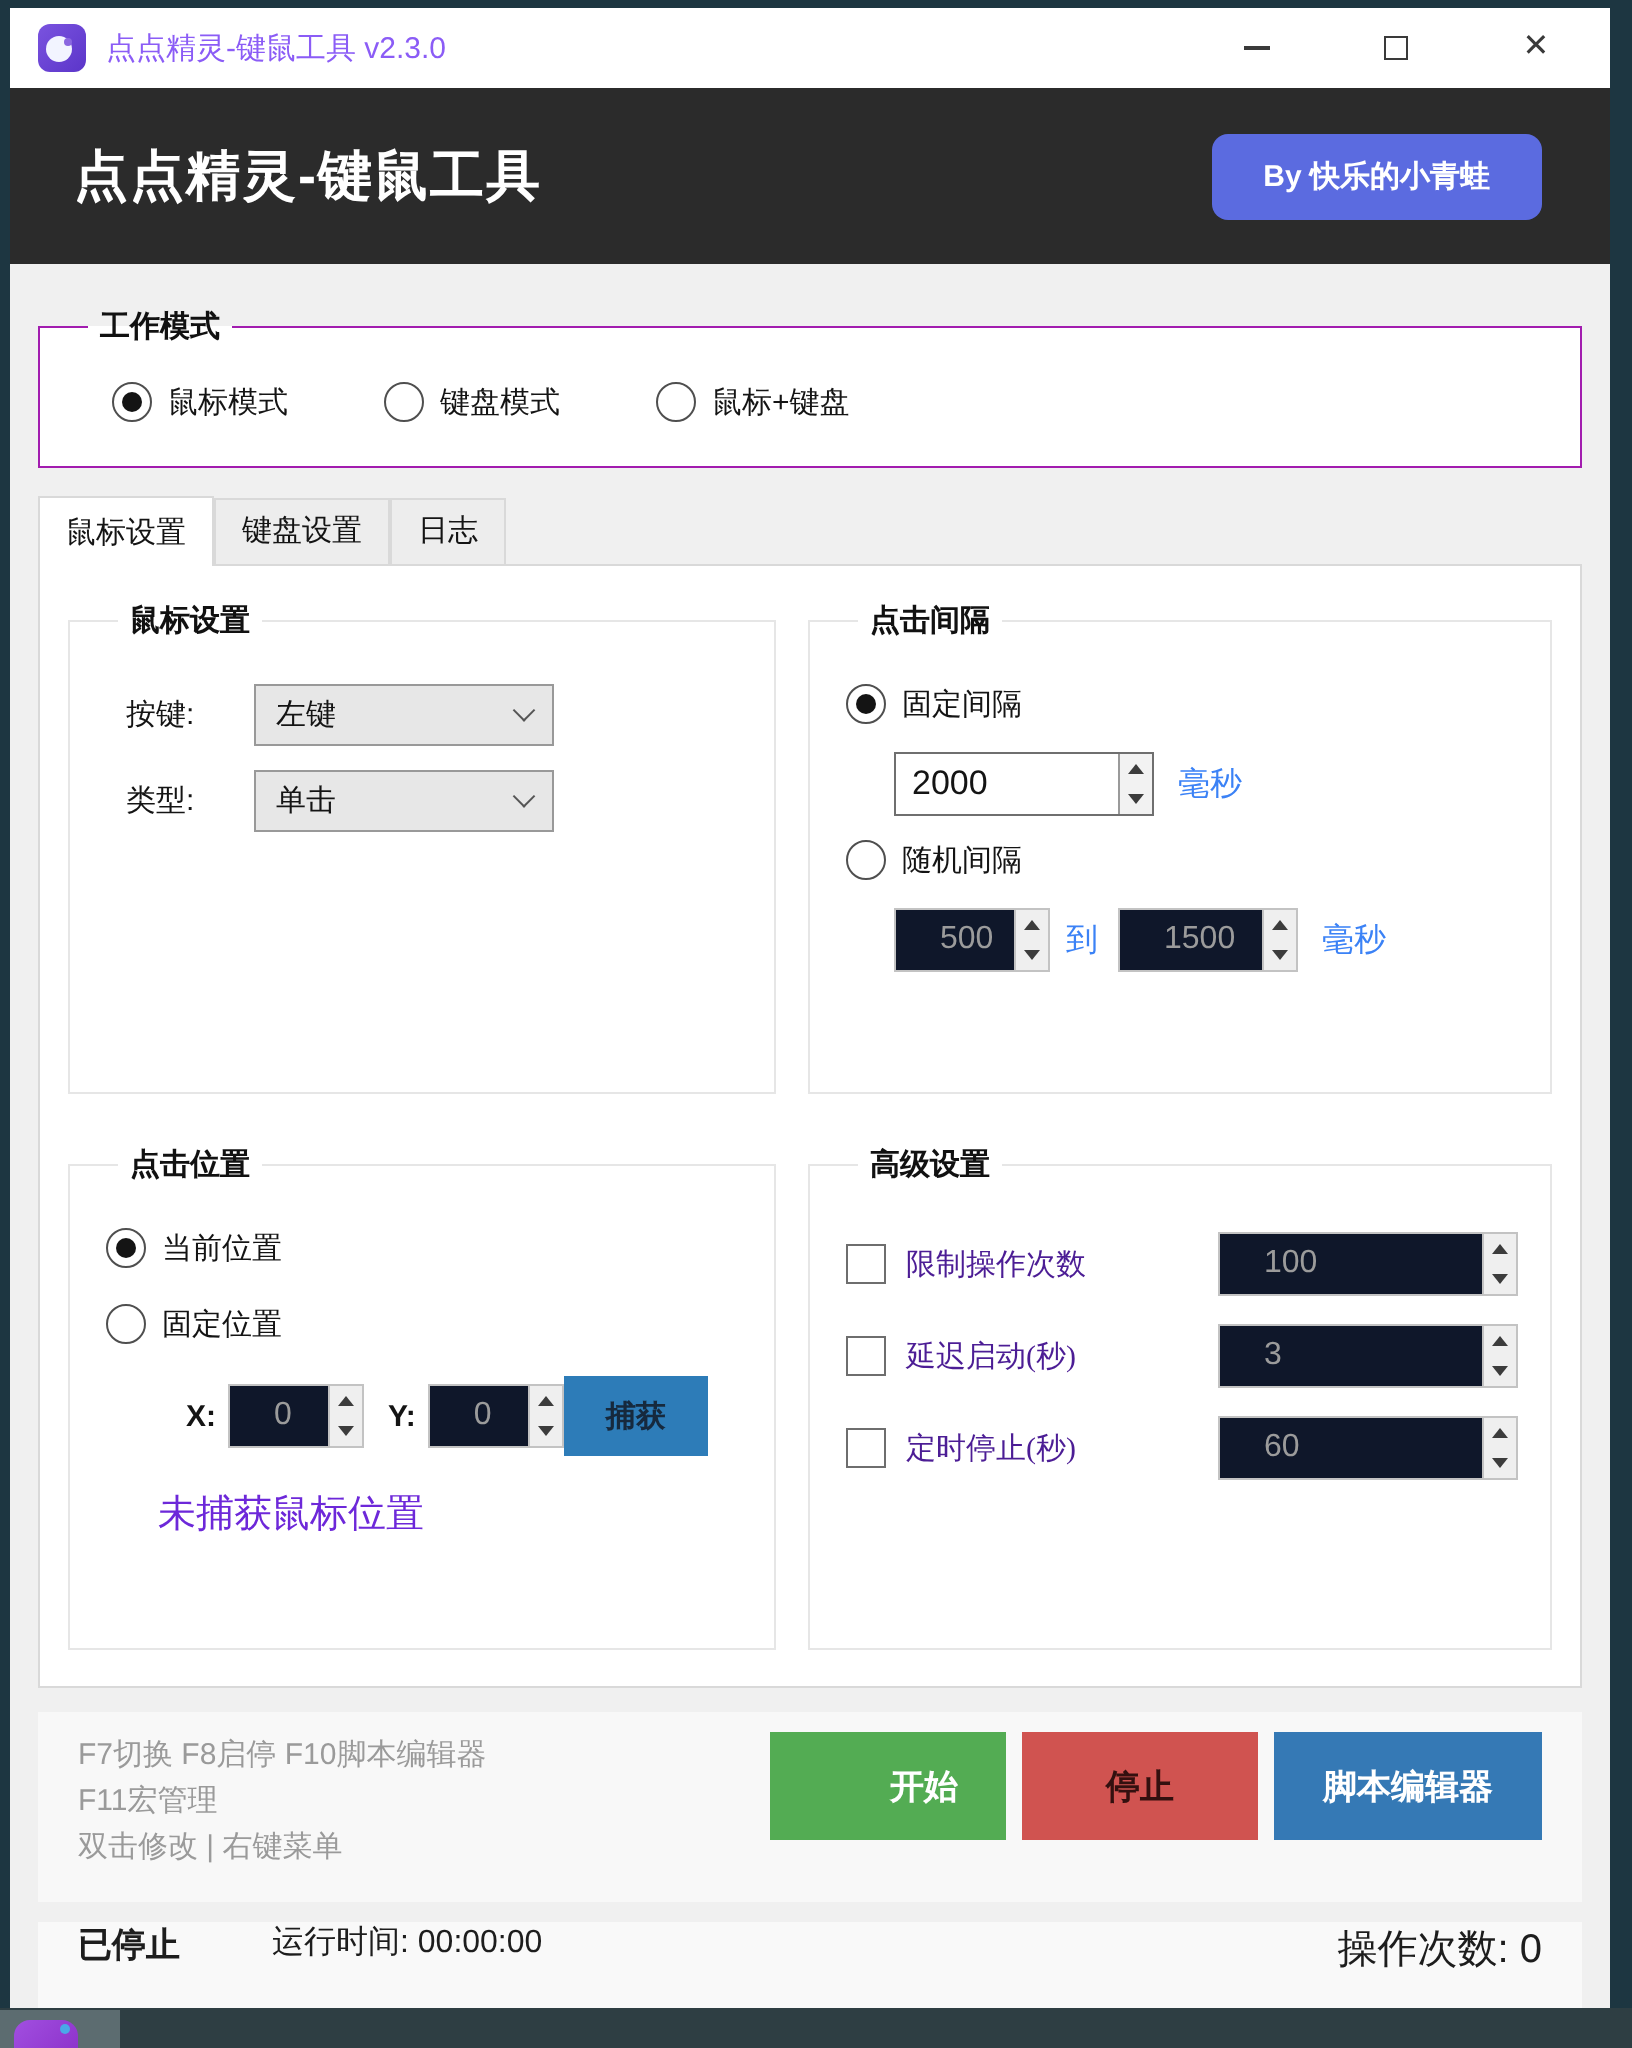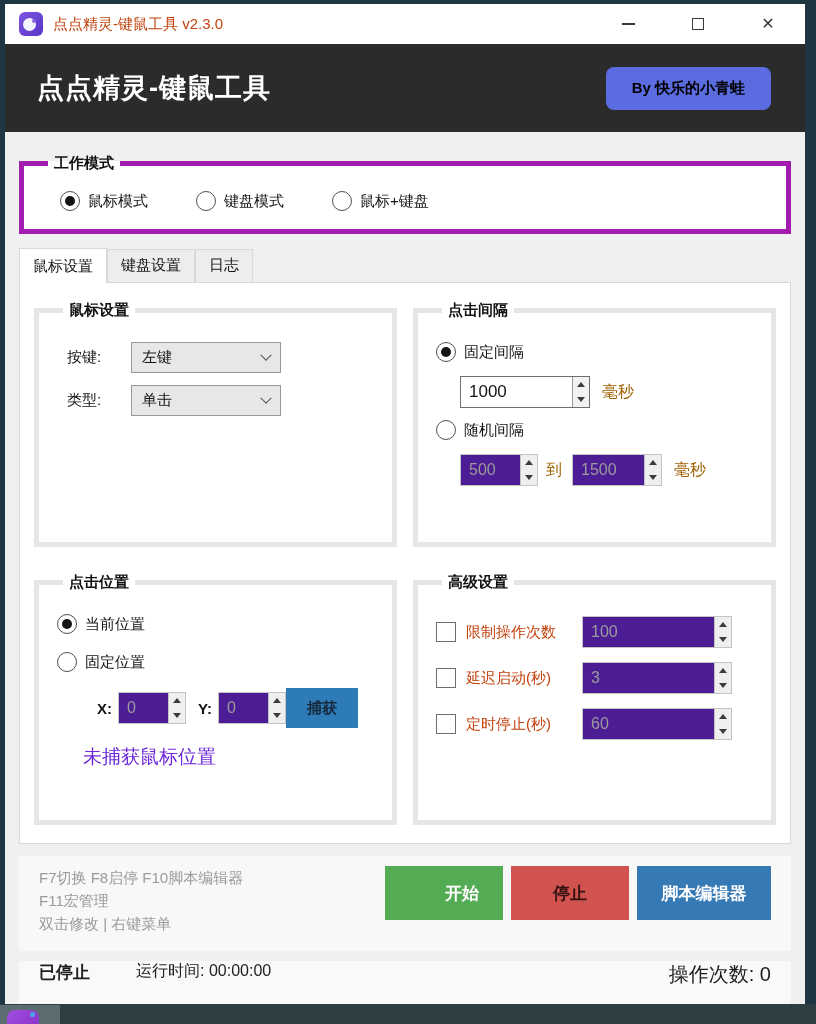--- a/index.html
+++ b/index.html
@@ -19,36 +19,36 @@
   .window { position:absolute; left:5px; top:4px; width:800px; height:1000px;
     display:flex; flex-direction:column; background:#f0f0f0; }
   
   .titlebar { height:40px; background:#ffffff; display:flex; align-items:center; padding:0 14px; flex:none; }
   .app-icon { width:24px; height:24px; border-radius:6px; position:relative; flex:none;
     background:linear-gradient(135deg,#7a53df,#5b35c9); }
   .app-icon::after { content:""; position:absolute; left:4px; top:6px; width:13px; height:13px;
     border-radius:50%; background:#f2f4ff; }
   .app-icon::before { content:""; position:absolute; left:13px; top:7px; width:4px; height:4px;
     border-radius:50%; background:#8a66e0; z-index:1; }
-  .titlebar-title { font-size:15px; color:#c2410c; margin-left:10px; }
+  .titlebar-title { font-size:15px; color:#8b5cf6; margin-left:10px; }
   .win-controls { margin-left:auto; display:flex; align-items:center; }
   .win-btn { width:46px; height:30px; display:flex; align-items:center; justify-content:center;
     cursor:pointer; margin-left:24px; }
   .dash { width:13px; height:1.5px; background:#3a3a3a; }
   .maxbox { width:12px; height:12px; border:1.5px solid #3a3a3a; }
   .close-glyph { font-size:16px; color:#3a3a3a; line-height:1; }
   
   .header { height:88px; background:#2b2b2b; display:flex; align-items:center;
     padding:0 34px 0 32px; flex:none; }
   .header-title { color:#ffffff; font-size:27px; font-weight:bold; letter-spacing:1px; }
   .header-badge { margin-left:auto; padding:12px 26px; border-radius:8px;
-    font-size:15px; font-weight:bold; color:#000000; }
+    font-size:15px; font-weight:bold; color:#ffffff; }
   
   .content { flex:1; padding:0 14px; display:flex; flex-direction:column; }
-  fieldset { border:5px solid #a21caf; background:#ffffff; padding:10px 16px 12px; }
+  fieldset { border:1px solid #a21caf; background:#ffffff; padding:10px 16px 12px; }
   legend { font-size:15px; font-weight:bold; color:#111; padding:0 6px; margin-left:8px; }
   .group-workmode { margin-top:22px; height:80px; flex:none; }
   .radio-line { display:flex; align-items:center; padding:8px 0 0 20px; }
   .radio-opt { display:flex; align-items:center; margin-right:48px; cursor:pointer; }
   .radio { width:20px; height:20px; border-radius:50%; border:1px solid #4f4f4f; background:#fff;
     position:relative; flex:none; }
   .radio.checked::after { content:""; position:absolute; left:4px; top:4px; width:10px; height:10px;
     border-radius:50%; background:#141414; }
   .radio-label { font-size:15px; color:#141414; margin-left:8px; }
   
@@ -69,36 +69,36 @@
     transform:rotate(45deg) translate(-2px,-2px); }
   
   .spin { height:32px; border:1px solid #6f6f6f; background:#fff; display:flex; align-items:stretch; }
   .spin-val { flex:1; font-size:17px; color:#141414; display:flex; align-items:center; padding:0 8px; overflow:hidden; }
   .spin-btns { width:17px; border-left:1px solid #9a9a9a; display:flex; flex-direction:column; background:#f2f2f2; }
   .spin-btn { flex:1; display:flex; align-items:center; justify-content:center; cursor:pointer; }
   .tri-up { width:0; height:0; border-left:4px solid transparent; border-right:4px solid transparent;
     border-bottom:5px solid #3c3c3c; }
   .tri-down { width:0; height:0; border-left:4px solid transparent; border-right:4px solid transparent;
     border-top:5px solid #3c3c3c; }
-  .spin.disabled { border-color:#c3c3c3; background:#4c1d95; }
+  .spin.disabled { border-color:#c3c3c3; background:#0f172a;padding-left:14px; }
   .spin.disabled .spin-val { color:#9b9b9b; }
   .spin.disabled .spin-btns { border-left-color:#c3c3c3; background:#efefef; }
-  .unit { font-size:16px; color:#a16207; margin-left:12px; }
+  .unit { font-size:16px; color:#3b82f6; margin-left:12px; }
   .indent-row { display:flex; align-items:center; margin:14px 0 6px 26px; }
   .radio-row { display:flex; align-items:center; margin:12px 0 0 2px; cursor:pointer; }
   
   .pos-row { display:flex; align-items:center; margin:16px 0 0 42px; }
   .axis-label { font-size:15px; font-weight:bold; color:#141414; margin-right:6px; }
   .capture-btn { width:72px; height:40px; border:none; cursor:pointer;
     font-size:15px; font-weight:bold; display:flex; align-items:center; justify-content:center; }
   .pos-hint { font-size:19px; color:#6d28d9; margin:16px 0 0 28px; }
   
   .adv-row { display:flex; align-items:center; margin:14px 0 0 2px; }
   .checkbox { width:20px; height:20px; border:1px solid #6e6e6e; background:#fff; flex:none; cursor:pointer; }
-  .adv-label { font-size:15px; color:#c2410c; margin-left:10px; width:116px; }
+  .adv-label { font-size:15px; color:#4c1d95; margin-left:10px; width:156px;font-family:Liberation Serif, serif; }
   
   .footer { margin-top:12px; background:#f8f8f8; padding:10px 20px 16px; display:flex; flex:none; }
   .hotkeys { font-size:15px; color:#9a9a9a; line-height:23px; }
   .footer-buttons { margin-left:auto; display:flex; align-items:flex-start; }
   .big-btn { height:54px; border:none; cursor:pointer; font-size:17px; font-weight:bold;
     display:flex; align-items:center; justify-content:center; margin-left:8px; }
   .btn-start { width:118px; color:#ffffff; }
   .btn-stop  { width:118px; color:#33100f; }
   .btn-editor{ width:134px; color:#ffffff; }
   
@@ -181,21 +181,21 @@
       </fieldset>
 
       <fieldset>
         <legend>点击间隔</legend>
         <div class="radio-row">
           <span class="radio checked"></span>
           <span class="radio-label">固定间隔</span>
         </div>
         <div class="indent-row">
           <div class="spin" style="width:130px">
-            <span class="spin-val">1000</span>
+            <span class="spin-val">2000</span>
             <span class="spin-btns">
               <span class="spin-btn">
                   <span class="tri-up"></span>
                 </span>
               <span class="spin-btn">
                   <span class="tri-down"></span>
                 </span>
             </span>
           </div>
           <span class="unit">毫秒</span>

